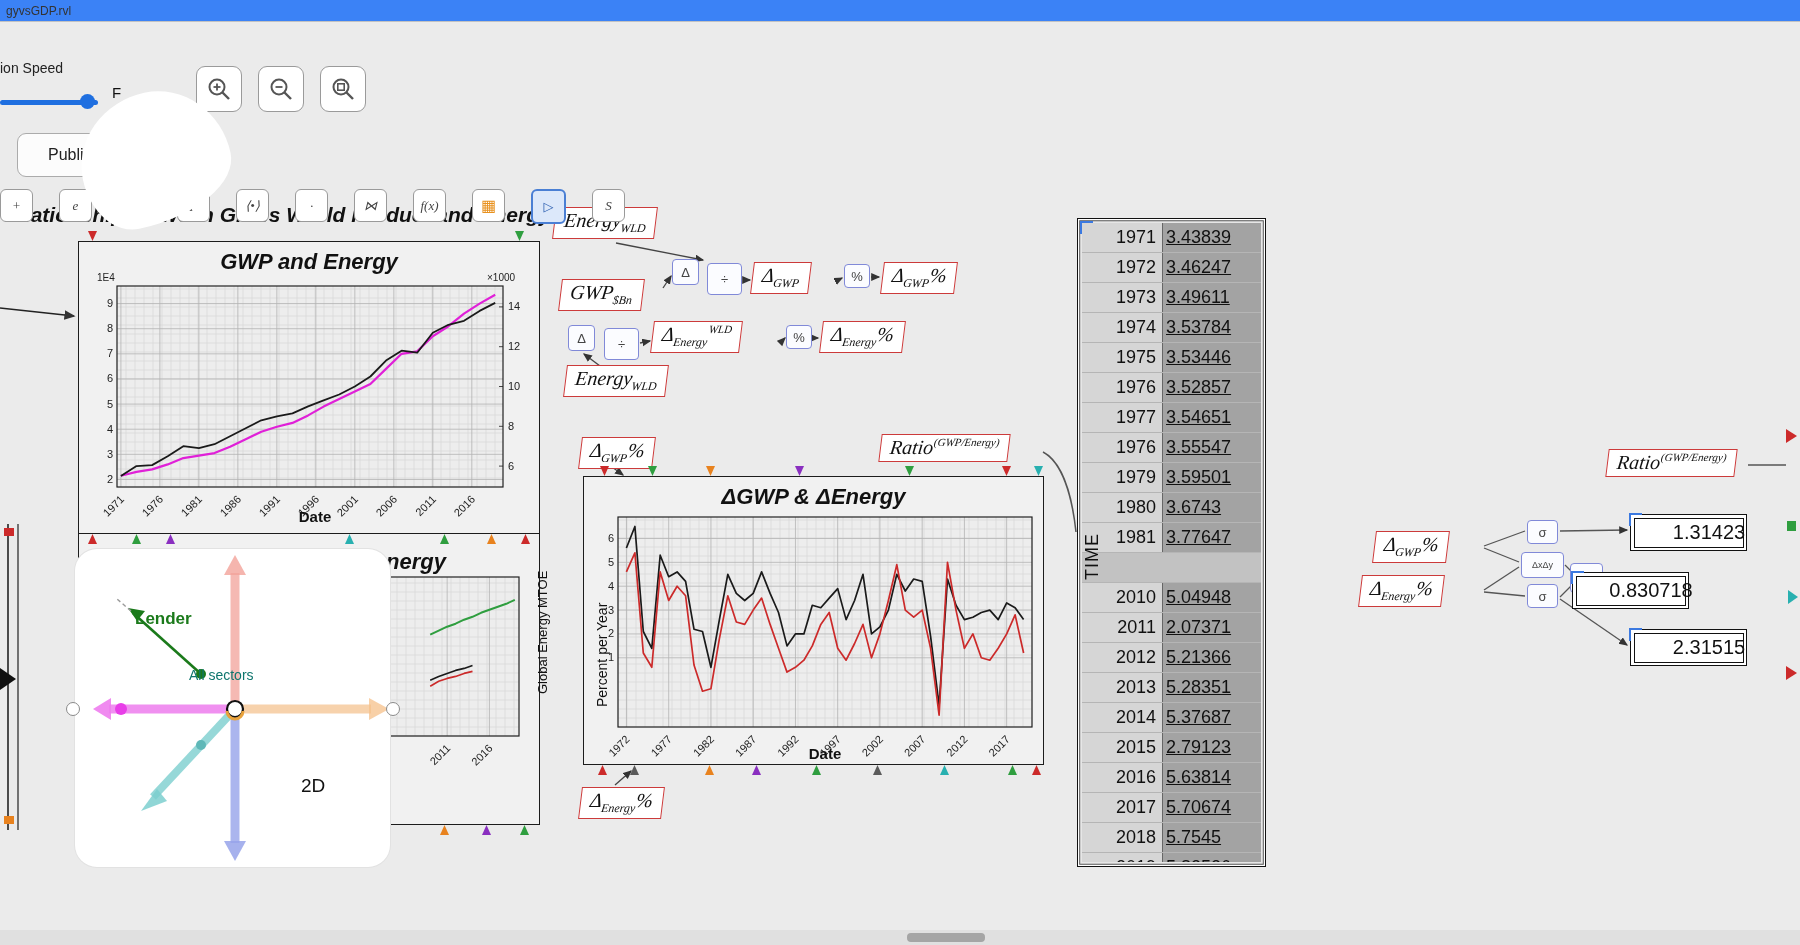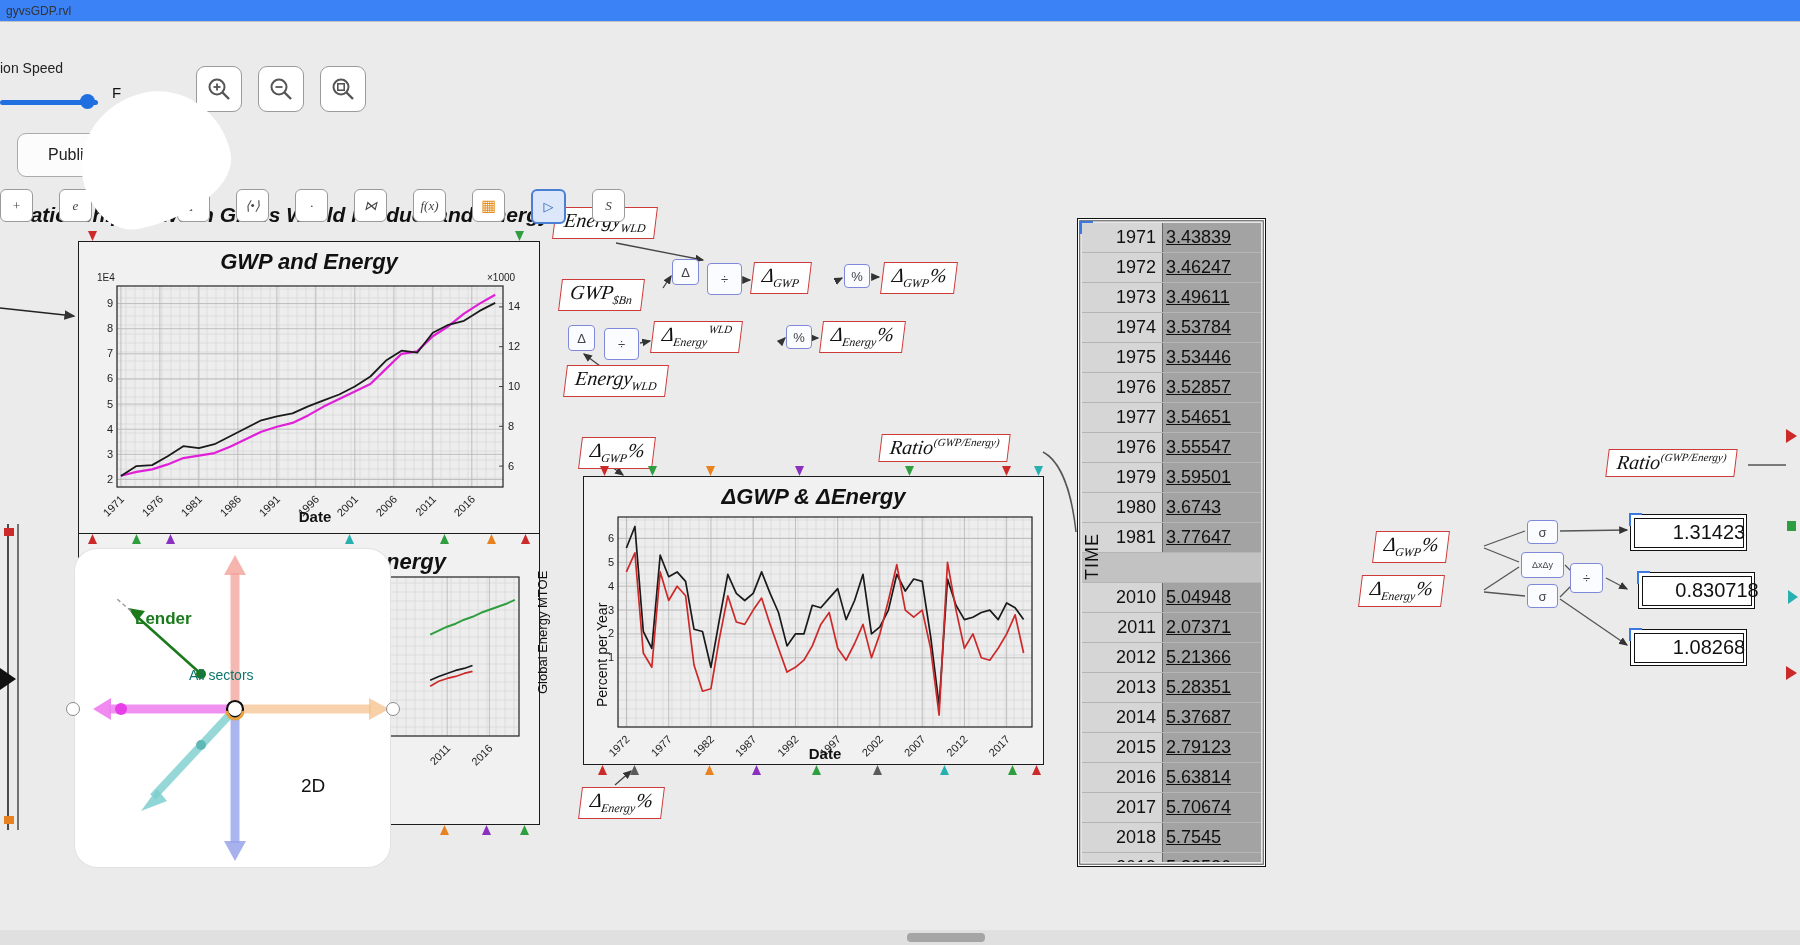--- a/index.html
+++ b/index.html
@@ -585,27 +585,27 @@
     <span>÷</span>
     </div>
 
   <div id="stats-heading" class="abs">
   </div>
 
   <div class="outbox" style="left:1630px;top:514px;">
     <span class="corner" style="left:-2px;top:-2px;"></span>
     <div class="inner">1.31423</div>
   </div>
-  <div class="outbox" style="left:1638px;top:572px;text-align:right;">
+  <div class="outbox" style="left:1572px;top:572px;text-align:right;">
     <span class="corner" style="left:-2px;top:-2px;"></span>
     <div class="inner">0.830718</div>
   </div>
   <div class="outbox" style="left:1630px;top:629px;">
     <span class="corner" style="left:-2px;top:-2px;"></span>
-    <div class="inner">1.08268</div>
+    <div class="inner">2.31515</div>
   </div>
 
   <div id="sheet" class="abs">
     <span class="corner" style="left:2px;top:2px;"></span>
     <div id="sheet-rows">
         <div class="trow">
           <span class="ycell">1971</span>
           <span class="vcell">3.43839</span>
         </div>
         <div class="trow">

